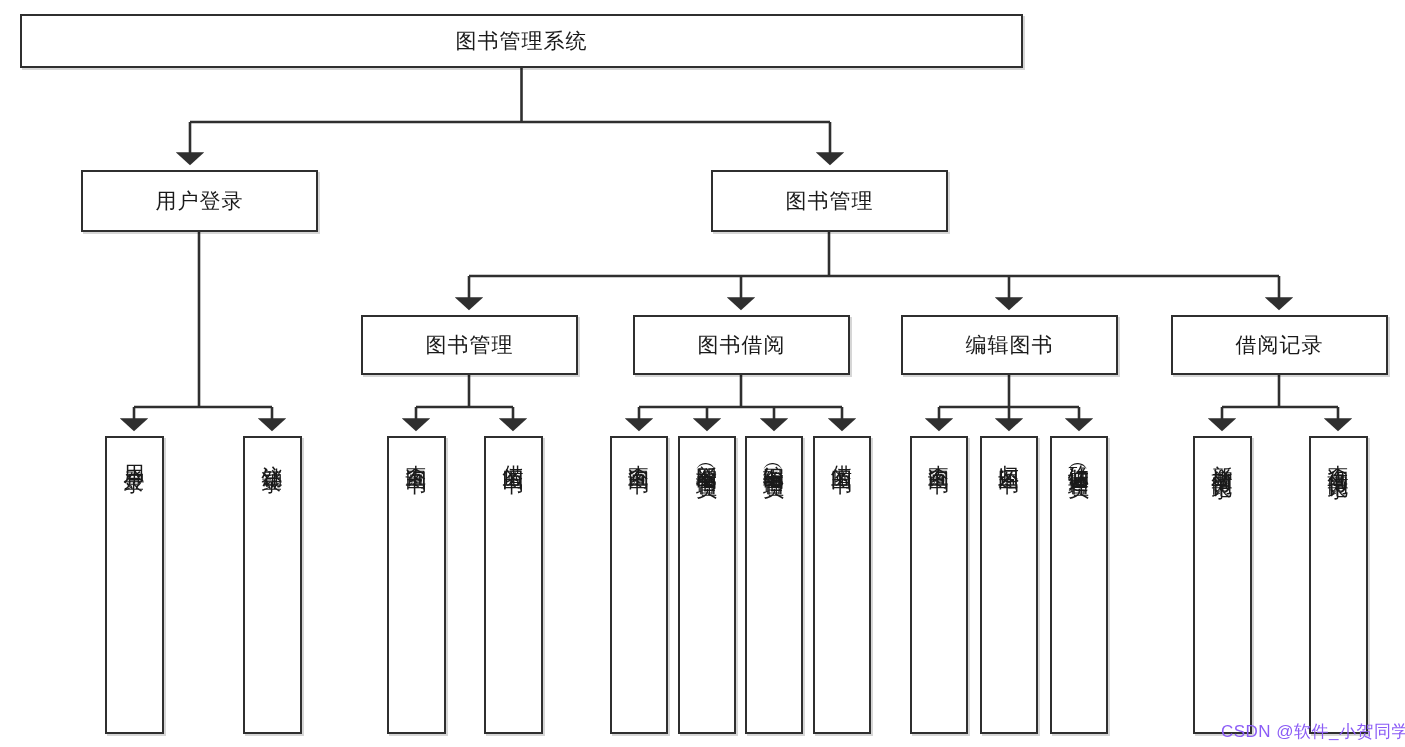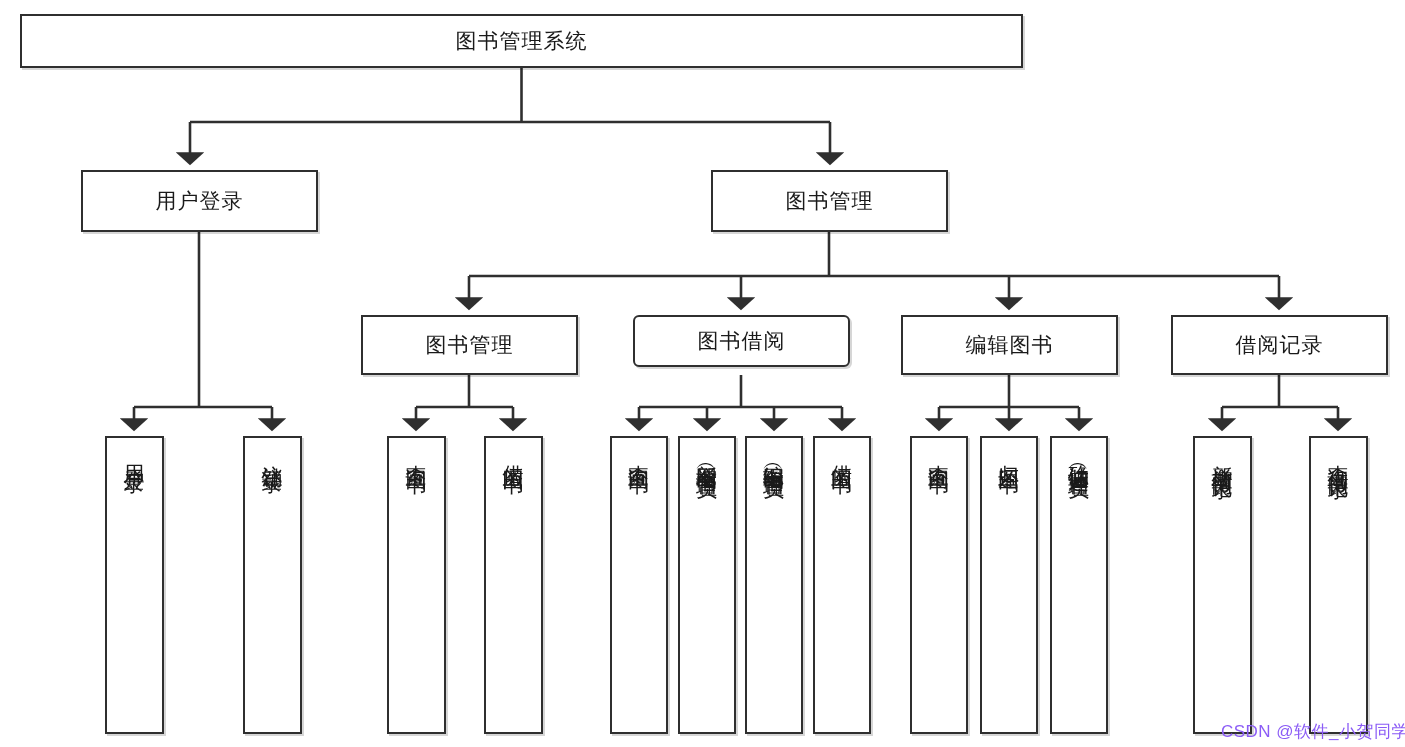--- a/index.html
+++ b/index.html
@@ -136,21 +136,21 @@
   <div class="node horiz" style="left:81px; top:170px; width:237px; height:62px;">
     <span class="label">用户登录</span>
   </div>
   <div class="node horiz" style="left:711px; top:170px; width:237px; height:62px;align-items:center;">
     <span class="label">图书管理</span>
   </div>
 
   <div class="node horiz" style="left:361px; top:315px; width:217px; height:60px;">
     <span class="label">图书管理</span>
   </div>
-  <div class="node horiz" style="left:633px; top:315px; width:217px; height:52px;border-radius:6px;">
+  <div class="node horiz" style="left:633px; top:315px; width:217px; height:60px;">
     <span class="label">图书借阅</span>
   </div>
   <div class="node horiz" style="left:901px; top:315px; width:217px; height:60px;">
     <span class="label">编辑图书</span>
   </div>
   <div class="node horiz" style="left:1171px; top:315px; width:217px; height:60px;">
     <span class="label">借阅记录</span>
   </div>
 
   <div class="node vert" style="left:105px; top:436px; width:59px; height:298px;">

